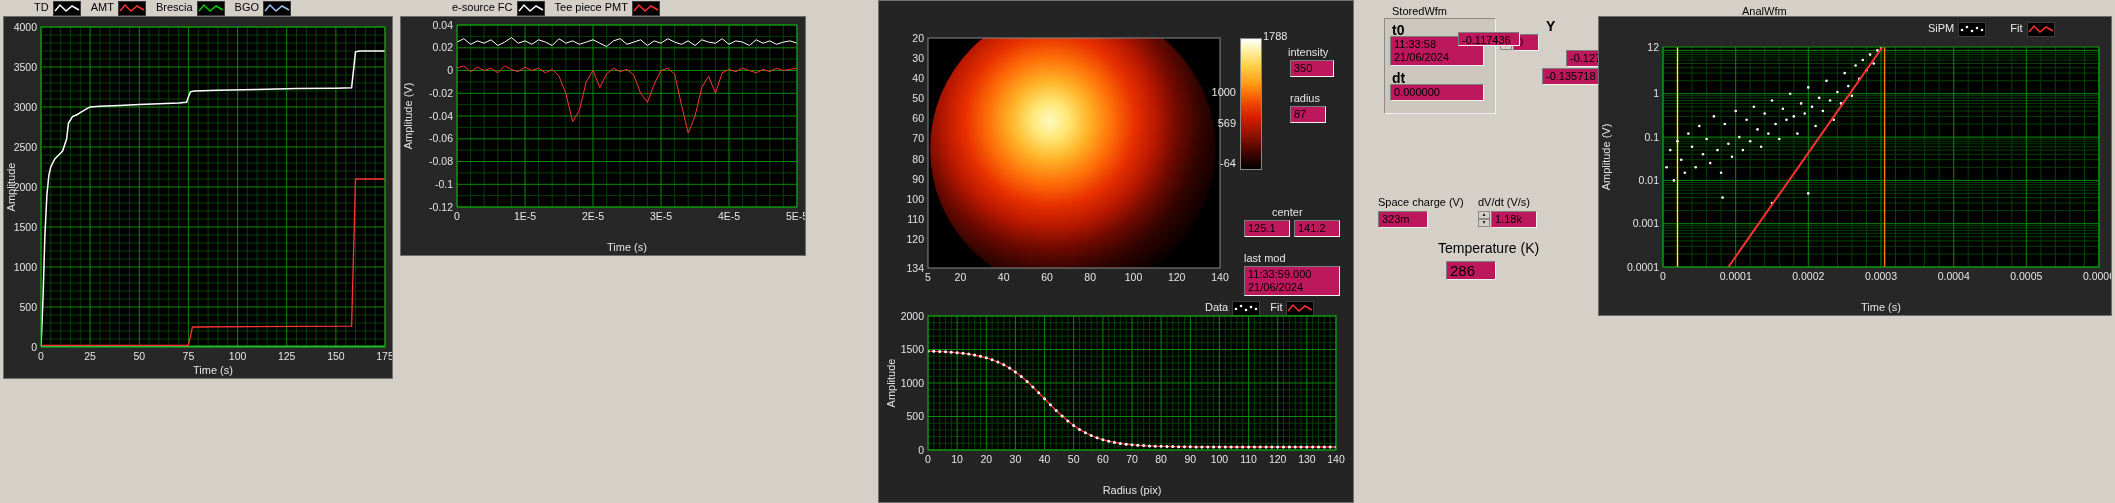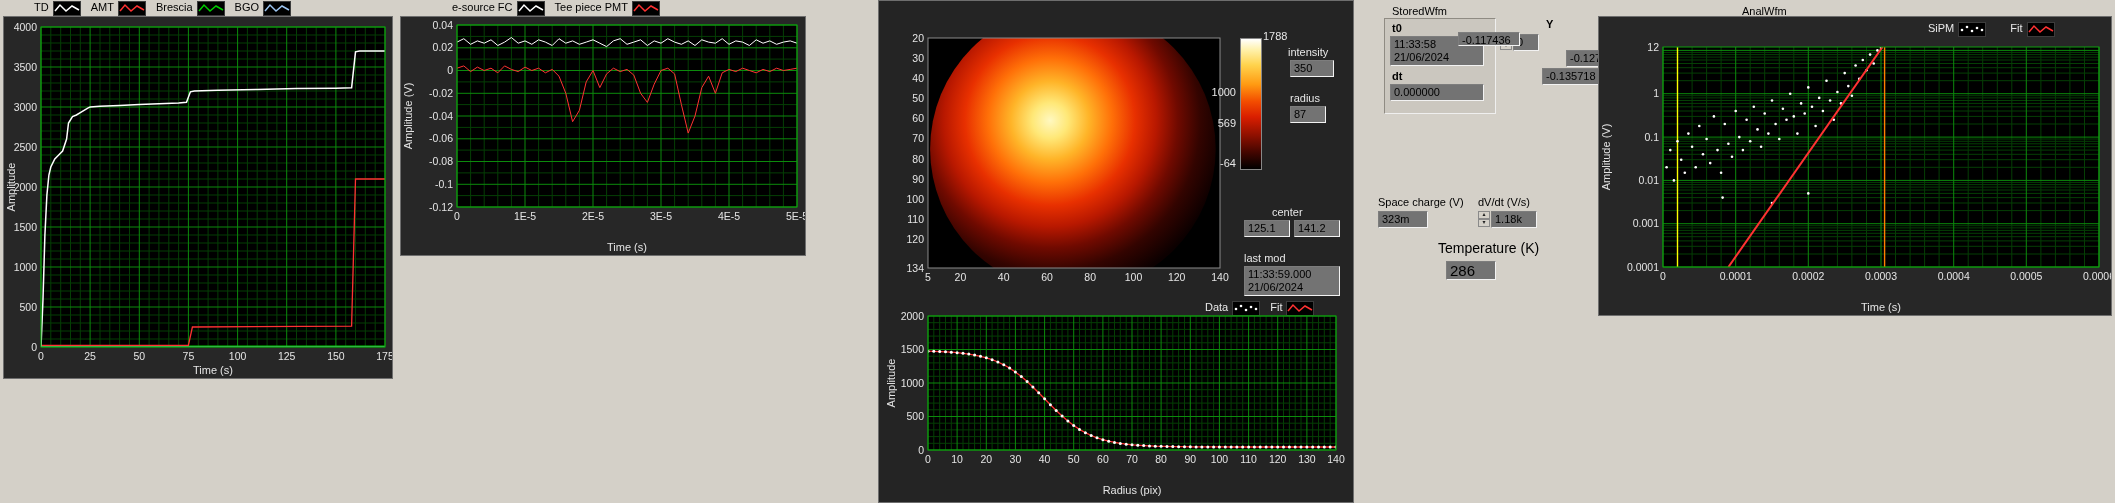--- a/index.html
+++ b/index.html
@@ -9,22 +9,22 @@
   .dark{position:absolute;background:#272727;border:1px solid #6e6e6e;box-sizing:border-box;}
   svg{display:block;}
   svg text{font-family:"Liberation Sans",sans-serif;}
   .lg-row{position:absolute;display:flex;align-items:center;gap:10px;height:15px;}
   .lg-item{display:flex;align-items:flex-start;}
   .lg-label{font-size:11px;color:#000;}
   .dark-legend .lg-label{color:#e8e8e8;}
   .lg-icon{width:26px;height:13px;background:#000;border:1px solid #3c3c3c;margin-left:4px;display:inline-block;}
   .dlabel{position:absolute;color:#e6e6e6;font-size:11px;white-space:nowrap;}
   .glabel{position:absolute;color:#000;font-size:11px;white-space:nowrap;}
-  .blabel{position:absolute;color:#000;font-size:11px;font-weight:bold;white-space:nowrap;}
-  .valbox{position:absolute;background:#737373;color:#000;font-size:11px;line-height:13px;
+  .blabel{position:absolute;color:#000;font-size:14px;font-weight:bold;white-space:nowrap;}
+  .valbox{position:absolute;background:#be185d;color:#000;font-size:11px;line-height:13px;
           padding:1px 3px;border:1px solid #7d7d7d;border-bottom-color:#f2f2f2;border-right-color:#f2f2f2;
           box-sizing:border-box;white-space:nowrap;overflow:hidden;}
   .cluster{position:absolute;background:#cbc7bf;border:1px solid #8f8b83;border-bottom-color:#efefef;border-right-color:#efefef;box-sizing:border-box;}
   .spinner{position:absolute;width:12px;height:17px;}
   .spinner span{display:block;width:12px;height:8px;background:#d4d0c8;border:1px solid #8a8a8a;
           box-sizing:border-box;font-size:6px;line-height:5px;text-align:center;color:#222;}
   .colorbar{position:absolute;width:20px;border:1px solid #888;
      background:linear-gradient(to bottom,#ffffff 0%,#fff2ae 8%,#ffd34d 20%,#ff9a12 35%,
        #f34d00 48%,#d91e00 60%,#8f1000 74%,#3f0500 88%,#000000 100%);}
 </style>

